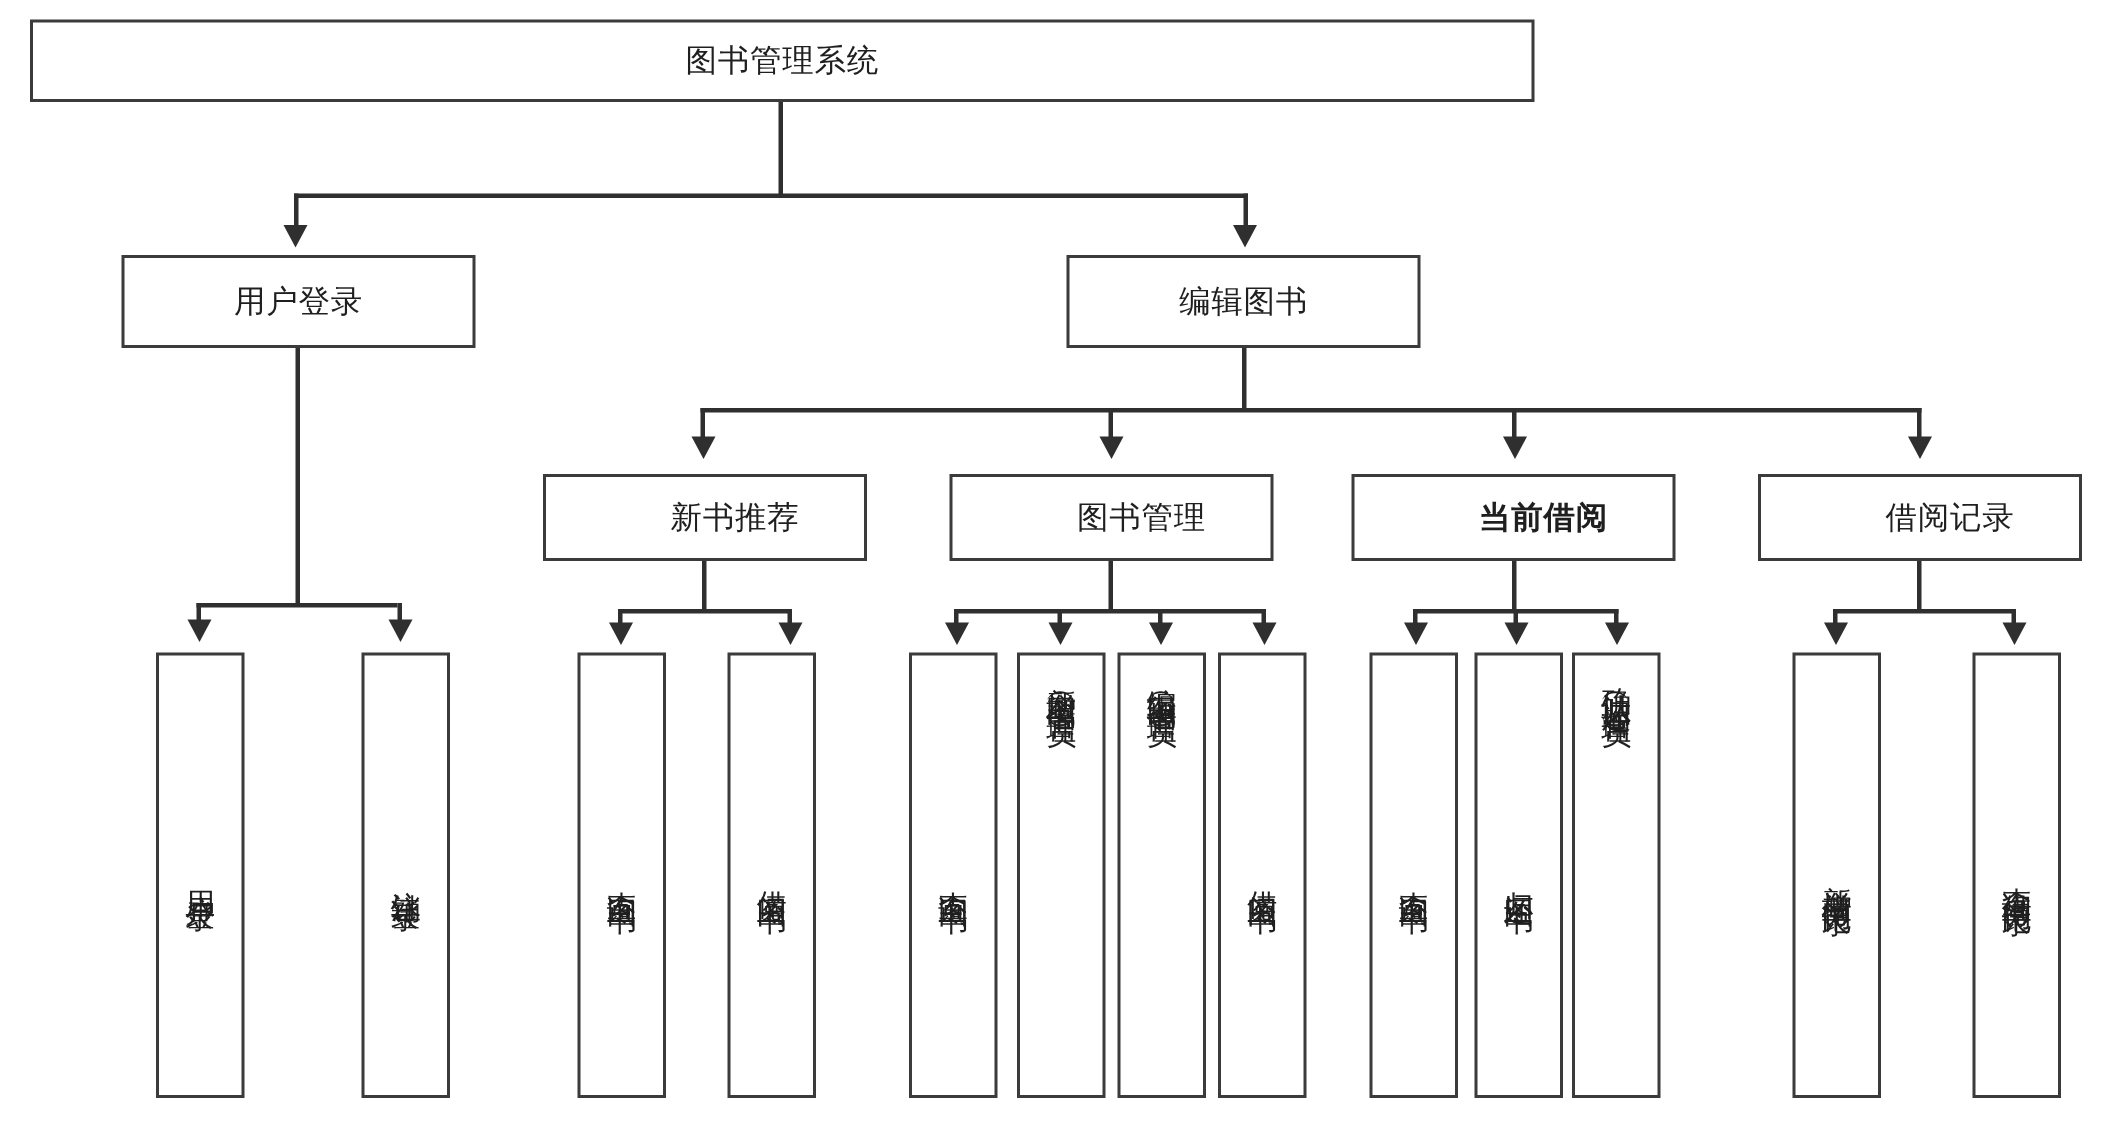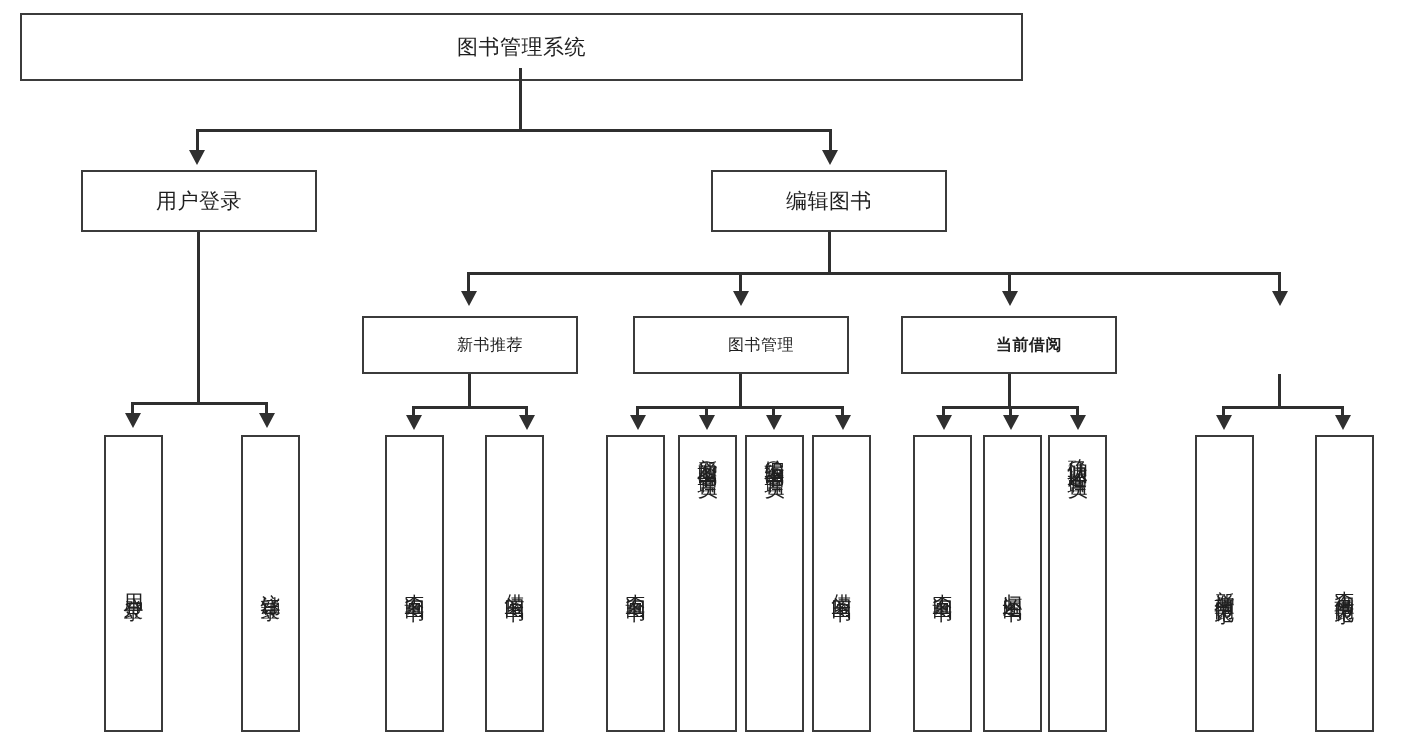--- a/index.html
+++ b/index.html
@@ -30,21 +30,21 @@
     font-size:20px;
     line-height:1.15;
     letter-spacing:0.5px;
     color:#1f1f1f;
     white-space:nowrap;
     text-align:center;
   }
   
   .node.root .label{font-size:21px;}
   .node.lvl2 .label{font-size:21px;}
-  .node.lvl3 .label{font-size:16px;margin-left:40px;}
+  .node.lvl3 .label{font-size:21px;margin-left:40px;}
 
   
   .node.leaf{
     align-items:flex-start;
     justify-content:center;
     padding-top:6px;
   }
   .node.leaf .label{
     writing-mode:vertical-rl;
     text-orientation:upright;
@@ -83,21 +83,21 @@
     white-space:nowrap;
     letter-spacing:0.5px;
     pointer-events:none;
   }
 </style>
 </head>
 <body>
 
 <div id="diagram">
 
-  <div class="node root" style="left:20px;top:13px;width:1003px;height:68px;justify-content:center;">
+  <div class="node root" style="left:20px;top:13px;width:1003px;height:55px;justify-content:center;">
     <span class="label">图书管理系统</span>
   </div>
 
   <div class="ln v" style="left:519px;top:68px;width:3px;height:63px;"></div>
   <div class="ln h" style="left:196px;top:129px;width:636px;height:3px;"></div>
   <div class="ln v" style="left:196px;top:129px;width:3px;height:24px;"></div>
   <div class="arrow" style="left:189px;top:150px;"></div>
   <div class="ln v" style="left:829px;top:129px;width:3px;height:24px;"></div>
   <div class="arrow" style="left:822px;top:150px;"></div>
 
@@ -132,20 +132,23 @@
   <div class="arrow" style="left:1272px;top:291px;"></div>
 
   <div class="node lvl3" style="left:362px;top:316px;width:216px;height:58px;">
     <span class="label">新书推荐</span>
   </div>
   <div class="node lvl3" style="left:633px;top:316px;width:216px;height:58px;">
     <span class="label">图书管理</span>
   </div>
   <div class="node lvl3" style="left:901px;top:316px;width:216px;height:58px;font-weight:bold;">
     <span class="label">当前借阅</span>
+  </div>
+  <div class="node lvl3" style="left:1172px;top:316px;width:216px;height:58px;">
+    <span class="label">借阅记录</span>
   </div>
 
   <div class="ln v" style="left:468px;top:374px;width:3px;height:34px;"></div>
   <div class="ln h" style="left:412px;top:406px;width:116px;height:3px;"></div>
   <div class="ln v" style="left:412px;top:406px;width:3px;height:12px;"></div>
   <div class="arrow" style="left:406px;top:415px;"></div>
   <div class="ln v" style="left:525px;top:406px;width:3px;height:12px;"></div>
   <div class="arrow" style="left:519px;top:415px;"></div>
 
   <div class="ln v" style="left:739px;top:374px;width:3px;height:34px;"></div>

